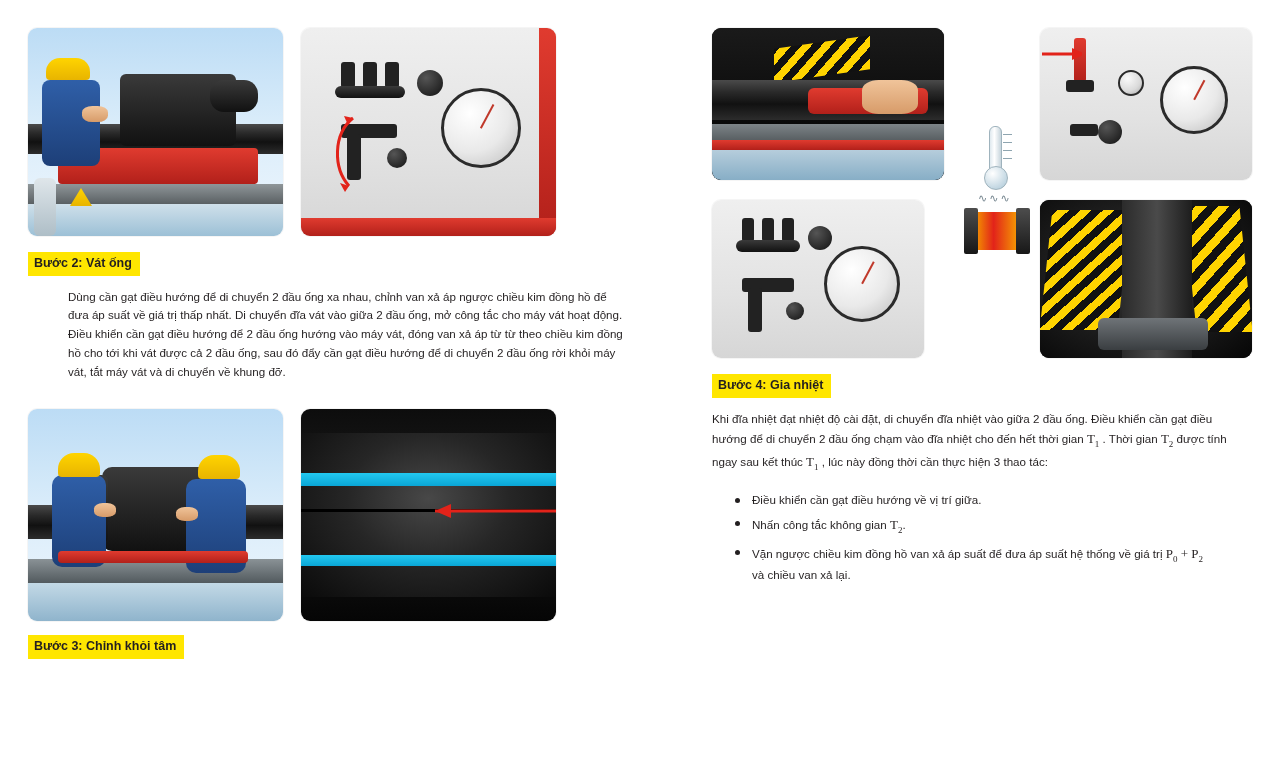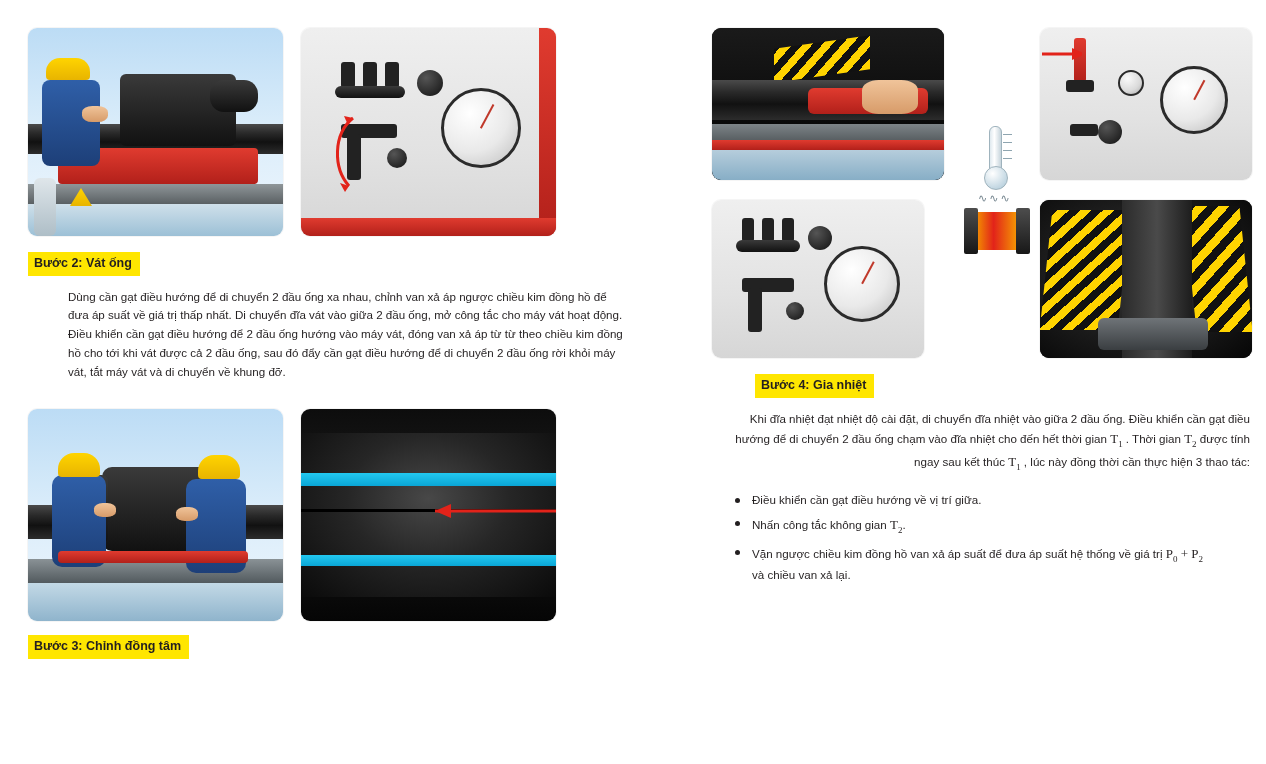--- a/index.html
+++ b/index.html
@@ -149,21 +149,21 @@
   .step-title-wrap { margin-top: 14px; }
 
   
   .body-text {
     font-size: 11.6px;
     line-height: 1.62;
     color: #231f20;
     margin-top: 12px;
     text-align: left;
   }
-  .body-text.rt { width: 538px; text-align: right; }
+  .body-text.rt { width: 538px; }
   .body-text.lt { width: 556px; margin-left: 40px; }
 
   ul.steps {
     margin: 16px 0 0 0;
     padding-left: 38px;
     list-style: none;
   }
   ul.steps li {
     position: relative;
     font-size: 11.6px;
@@ -319,21 +319,21 @@
         <div class="cyan-band" style="left:0;top:146px;width:255px;height:11px;"></div>
         <div style="position:absolute;left:0;top:100px;width:255px;height:3px;background:#000;"></div>
         <svg class="arrow-red" style="left:120px;top:86px;width:140px;height:32px;" viewBox="0 0 140 32">
           <line x1="138" y1="16" x2="14" y2="16" stroke="#e2231a" stroke-width="3"></line>
           <path d="M14 16 l16 -7 v14 z" fill="#e2231a" stroke="none"></path>
         </svg>
       </div>
     </div>
 
     <div class="step-title-wrap">
-      <span class="step-title">Bước 3: Chỉnh đồng tâm</span>
+      <span class="step-title">Bước 3: Chỉnh khỏi tâm</span>
     </div>
 
   </div>
 
   <div class="col col-right">
 
     <div style="position:relative;width:540px;height:330px;margin-top:28px;">
 
       <div class="photo dark" style="position:absolute;left:0;top:0;width:232px;height:152px;">
         <div class="dev-dark-body" style="left:0;top:0;width:232px;height:152px;background:linear-gradient(to bottom,#1a1a1a,#000);border-radius:0;"></div>
@@ -386,21 +386,21 @@
         <div class="therm-hash" style="top:16px;"></div>
         <div class="therm-hash" style="top:24px;"></div>
         <div class="therm-hash" style="top:32px;"></div>
         <div class="steam">∿∿∿</div>
         <div class="heat-plate"></div>
         <div class="heat-clamp" style="left:2px;"></div>
         <div class="heat-clamp" style="left:54px;"></div>
       </div>
     </div>
 
-    <div class="step-title-wrap" style="margin-top:16px;margin-left:43px;">
+    <div class="step-title-wrap" style="margin-top:16px;">
       <span class="step-title">Bước 4: Gia nhiệt</span>
     </div>
 
     <div class="body-text rt">
       <span>Khi đĩa nhiệt đạt nhiệt độ cài đặt, di chuyển đĩa nhiệt vào giữa 2 đầu ống. Điều khiển cần gạt điều hướng để di chuyển 2 đầu ống chạm vào đĩa nhiệt cho đến hết thời gian </span><span class="var"><span>T</span><sub>1</sub></span><span> . Thời gian </span><span class="var"><span>T</span><sub>2</sub></span><span> được tính ngay sau kết thúc </span><span class="var"><span>T</span><sub>1</sub></span><span> , lúc này đồng thời cần thực hiện 3 thao tác:</span>
     </div>
 
     <ul class="steps">
       <li>
         <span>Điều khiển cần gạt điều hướng về vị trí giữa.</span>

